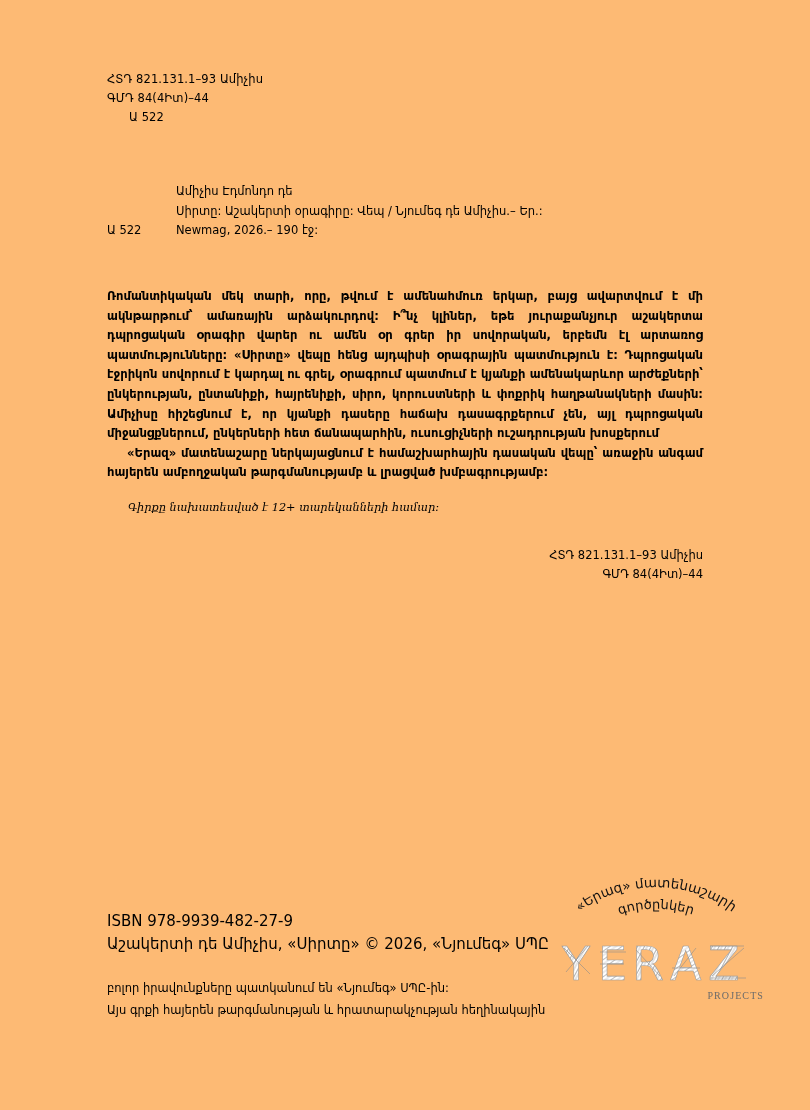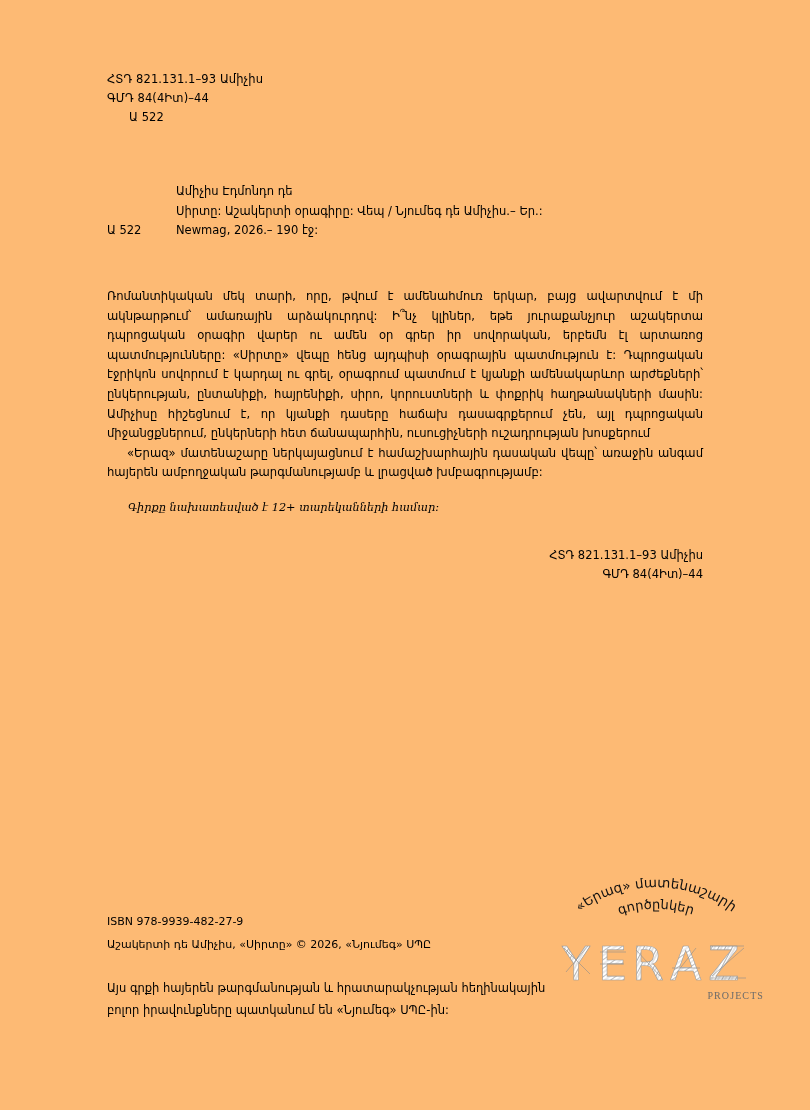--- a/index.html
+++ b/index.html
@@ -59,20 +59,21 @@
 
   
   .annotation {
     position: absolute;
     left: 107px;
     top: 287px;
     width: 596px;
     font-size: 11.6px;
     line-height: 19.6px;
     text-align: justify;
+    font-weight: bold;
   }
   .annotation p { margin: 0; }
   .annotation p.indented { text-indent: 20px; }
 
   
   .age-note {
     position: absolute;
     left: 128px;
     top: 501px;
     font-size: 11.3px;
@@ -89,21 +90,21 @@
     font-size: 11.5px;
     line-height: 19px;
   }
   .cip-repeat .line { white-space: nowrap; }
 
   
   .imprint {
     position: absolute;
     left: 107px;
     top: 910px;
-    font-size: 11px;
+    font-size: 15px;
     line-height: 23px;
   }
   .imprint .line { white-space: nowrap; }
 
   
   .rights {
     position: absolute;
     left: 107px;
     top: 977px;
     width: 420px;
@@ -196,22 +197,22 @@
     <div class="line">ՀՏԴ 821.131.1–93 Ամիչիս</div>
     <div class="line">ԳՄԴ 84(4Իտ)–44</div>
   </div>
 
   <div class="imprint">
     <div class="line">ISBN 978-9939-482-27-9</div>
     <div class="line">Աշակերտի դե Ամիչիս, «Սիրտը» © 2026, «Նյումեգ» ՍՊԸ</div>
   </div>
 
   <div class="rights">
+    <div class="line">բոլոր իրավունքները պատկանում են «Նյումեգ» ՍՊԸ-ին:</div>
     <div class="line">Այս գրքի հայերեն թարգմանության և հրատարակչության հեղինակային</div>
-    <div class="line">բոլոր իրավունքները պատկանում են «Նյումեգ» ՍՊԸ-ին:</div>
   </div>
 
   <div class="logo-block">
 
     <svg class="logo-arc" viewBox="0 0 216 74">
       <defs>
         <path id="arcOuter" d="M 6,72 A 104,78 0 0 1 210,72" fill="none"></path>
         <path id="arcInner" d="M 26,74 A 86,62 0 0 1 190,74" fill="none"></path>
       </defs>
       <text>

